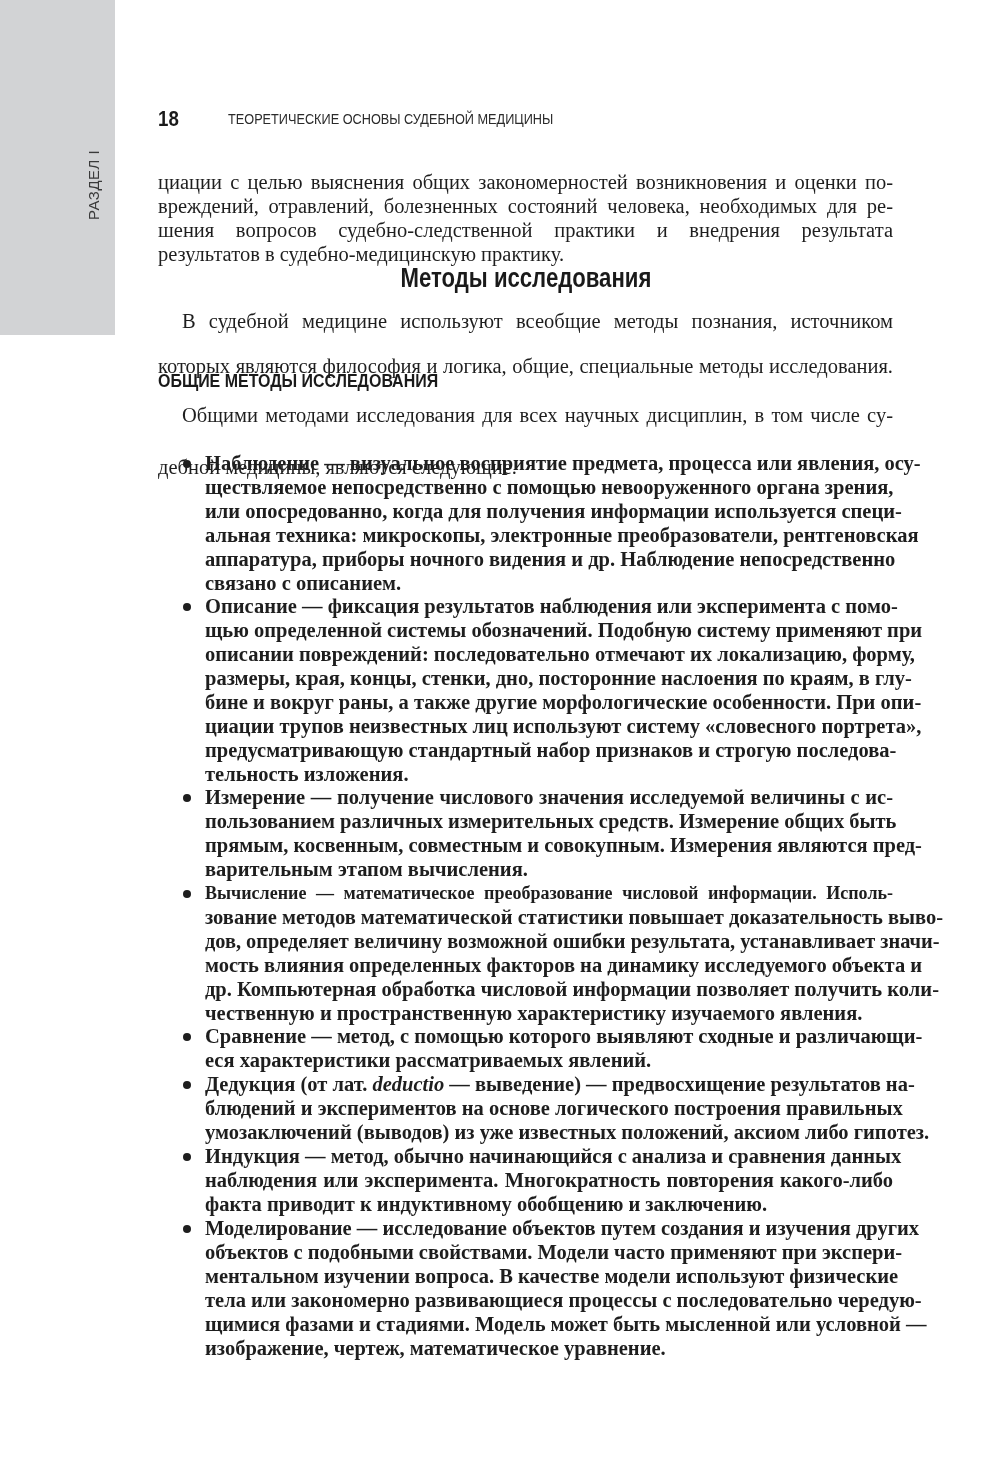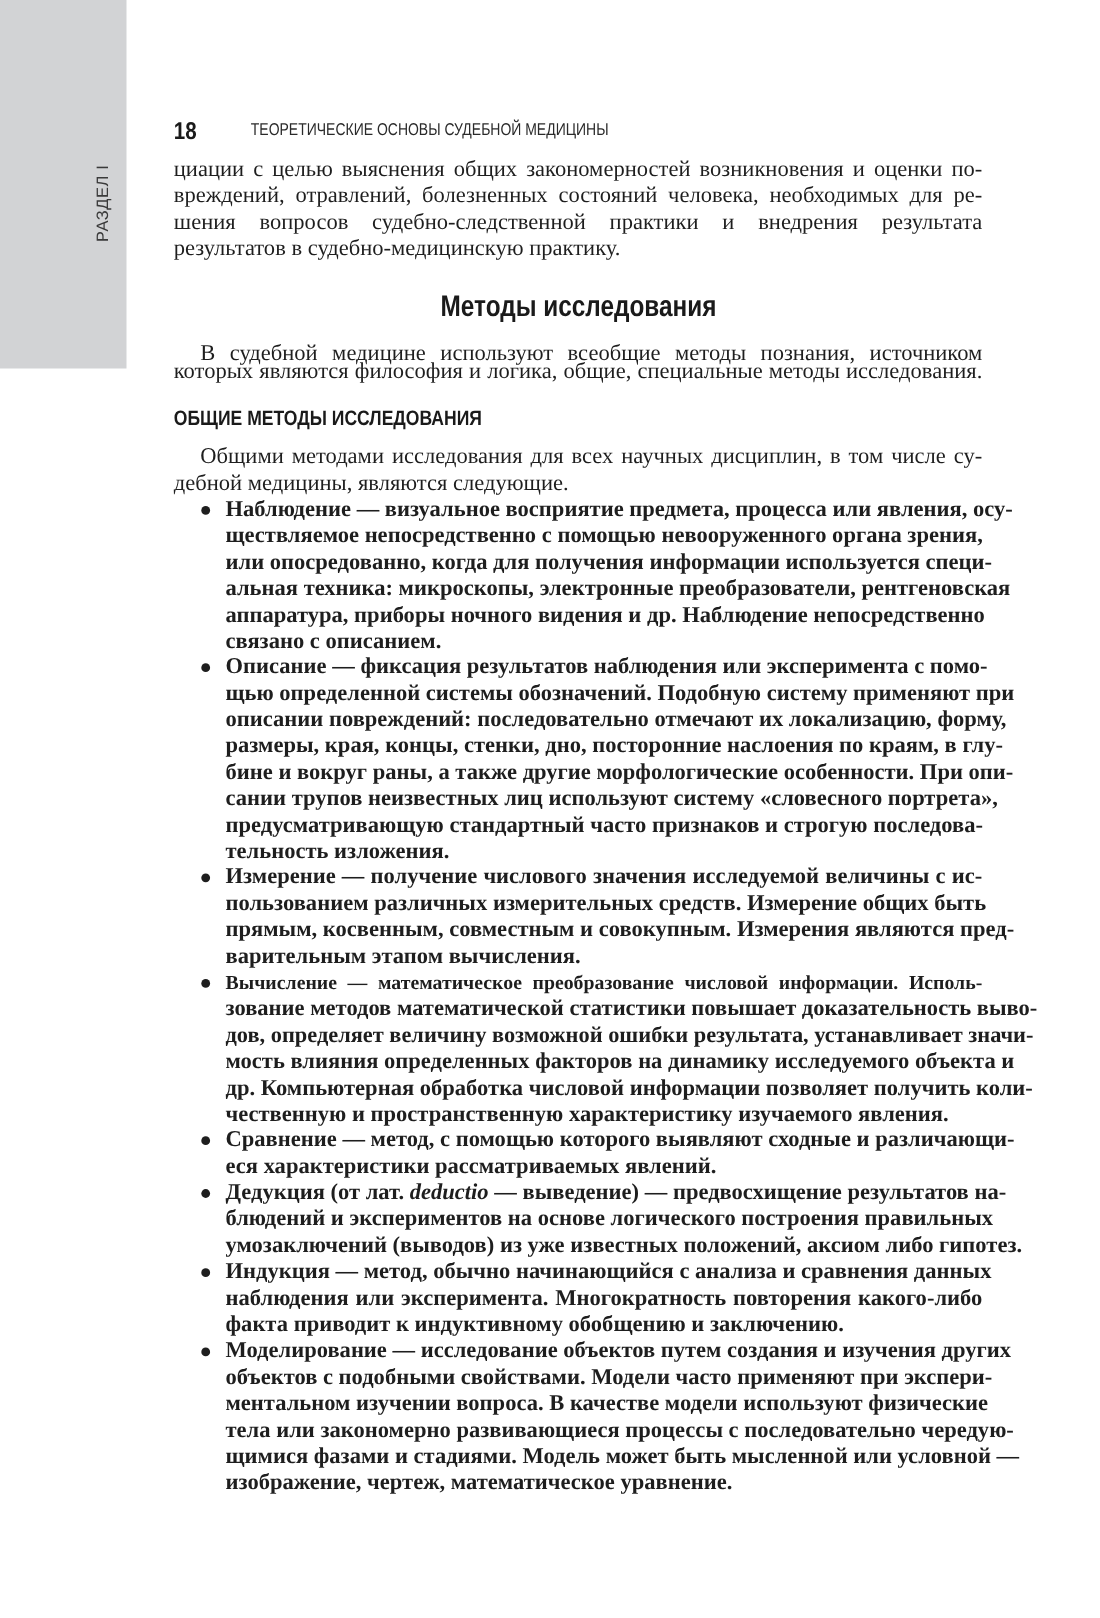--- a/index.html
+++ b/index.html
@@ -23,21 +23,21 @@
       position: absolute; left: 70px; top: 4px;
       font-family: "Liberation Sans", sans-serif; font-size: 15.5px; color: #2a2a2a;
       transform: scaleX(0.82); transform-origin: left; white-space: nowrap;
     }
     .line {
       position: absolute; white-space: nowrap;
       font-family: "Liberation Serif", serif; font-size: 20.5px; color: #1e1e1e;
       line-height: 24px; height: 24px;
     }
     .just { text-align: justify; text-align-last: justify; }
-    .full { left: 158px; width: 735px; }
+    .full { left: 158px; width: 735px; margin-top: 28px; }
     .indent { left: 182px; width: 711px; }
     .item { left: 205px; width: 688px; font-weight: bold; }
     .bullet {
       position: absolute; left: 183px; width: 8px; height: 8px; border-radius: 50%;
       background: #1e1e1e;
     }
     .h2 {
       position: absolute; left: 158px; width: 735px; top: 263px; text-align: center;
       font-family: "Liberation Sans", sans-serif; font-weight: bold; font-size: 27px; color: #1a1a1a;
     }
@@ -95,22 +95,22 @@
     <div class="line item" style="top:571px">связано с описанием.</div>
   </div>
 
   <div>
     <span class="bullet" style="top:603px"></span>
     <div class="line item just" style="top:594px">Описание — фиксация результатов наблюдения или эксперимента с помо-</div>
     <div class="line item just" style="top:618px">щью определенной системы обозначений. Подобную систему применяют при</div>
     <div class="line item just" style="top:642px">описании повреждений: последовательно отмечают их локализацию, форму,</div>
     <div class="line item just" style="top:666px">размеры, края, концы, стенки, дно, посторонние наслоения по краям, в глу-</div>
     <div class="line item just" style="top:690px">бине и вокруг раны, а также другие морфологические особенности. При опи-</div>
-    <div class="line item just" style="top:714px">сании трупов неизвестных лиц используют систему «словесного портрета»,</div>
-    <div class="line item just" style="top:738px">предусматривающую стандартный часто признаков и строгую последова-</div>
+    <div class="line item just" style="top:714px">циации трупов неизвестных лиц используют систему «словесного портрета»,</div>
+    <div class="line item just" style="top:738px">предусматривающую стандартный набор признаков и строгую последова-</div>
     <div class="line item" style="top:762px">тельность изложения.</div>
   </div>
 
   <div>
     <span class="bullet" style="top:794px"></span>
     <div class="line item just" style="top:785px">Измерение — получение числового значения исследуемой величины с ис-</div>
     <div class="line item just" style="top:809px">пользованием различных измерительных средств. Измерение общих быть</div>
     <div class="line item just" style="top:833px">прямым, косвенным, совместным и совокупным. Измерения являются пред-</div>
     <div class="line item" style="top:857px">варительным этапом вычисления.</div>
   </div>

